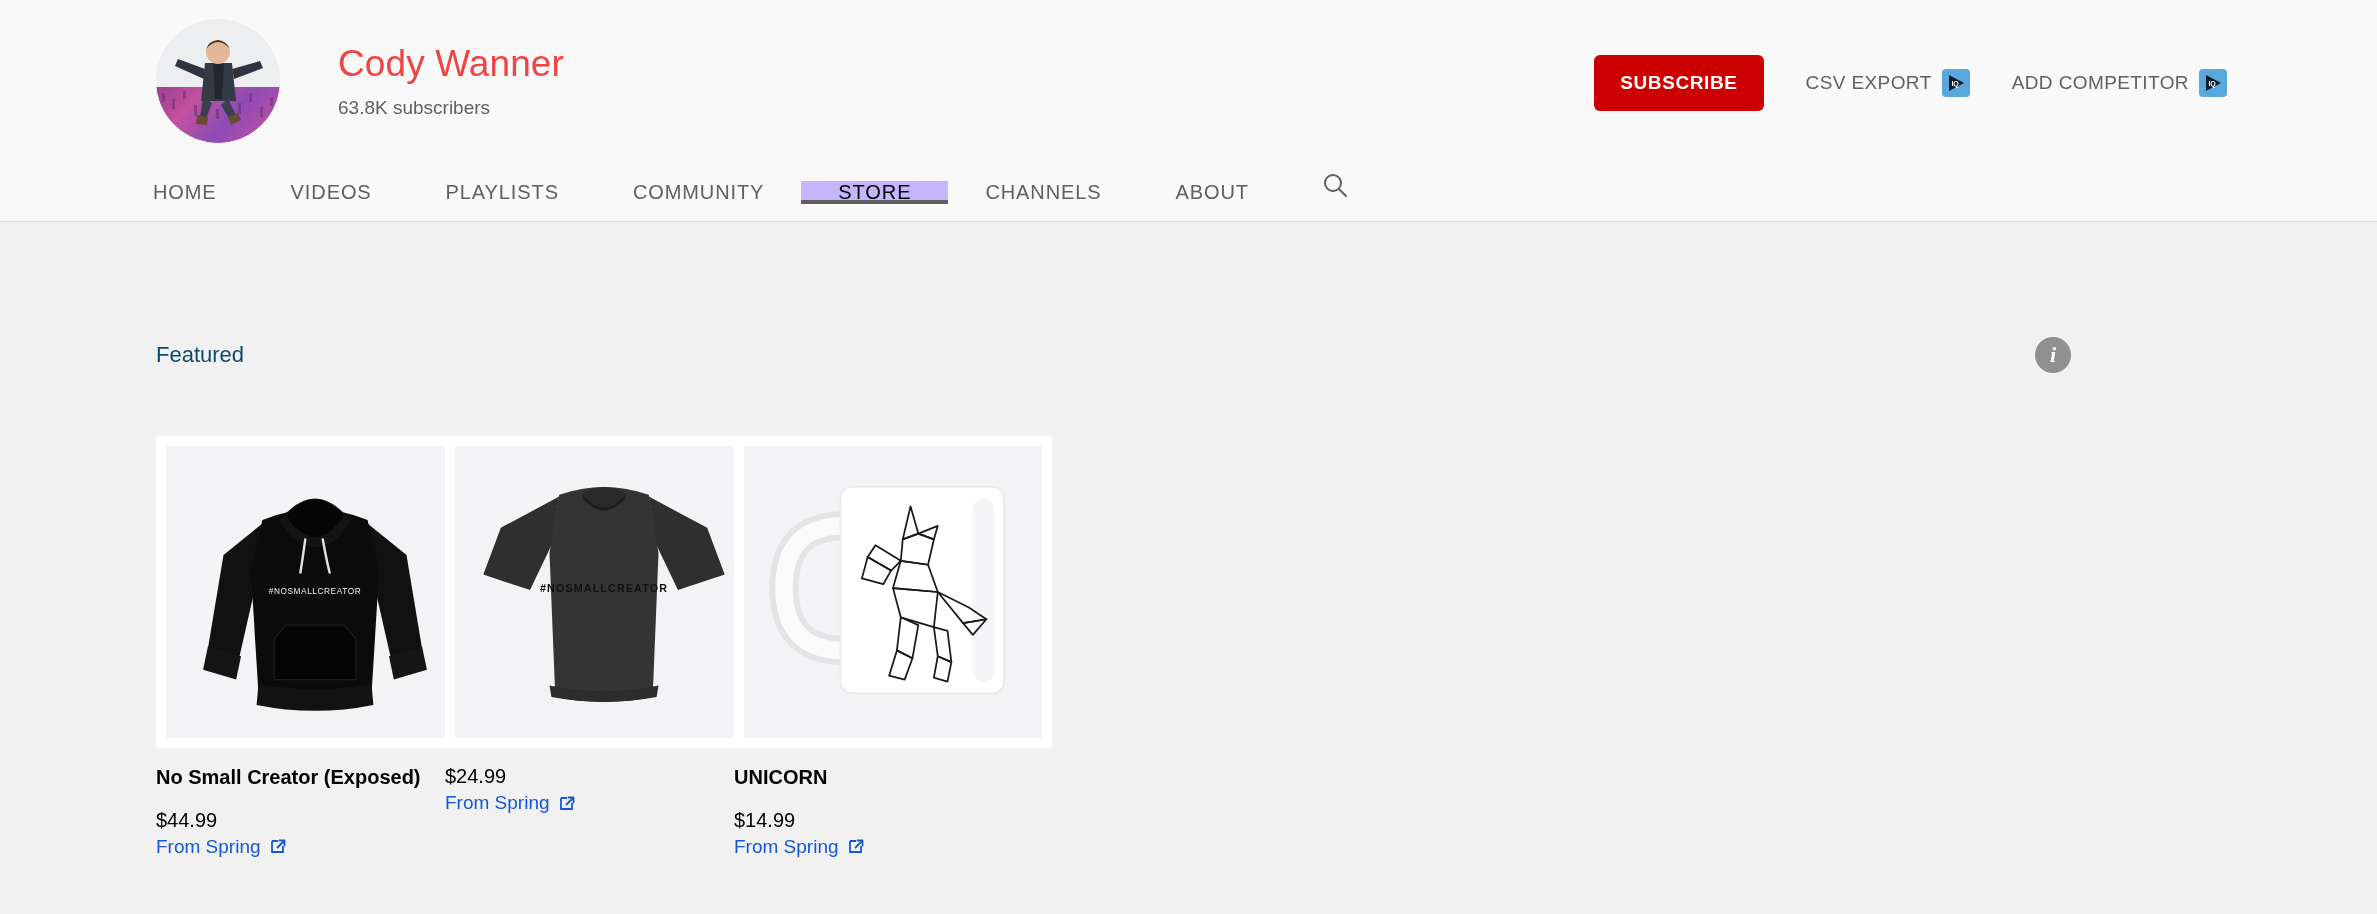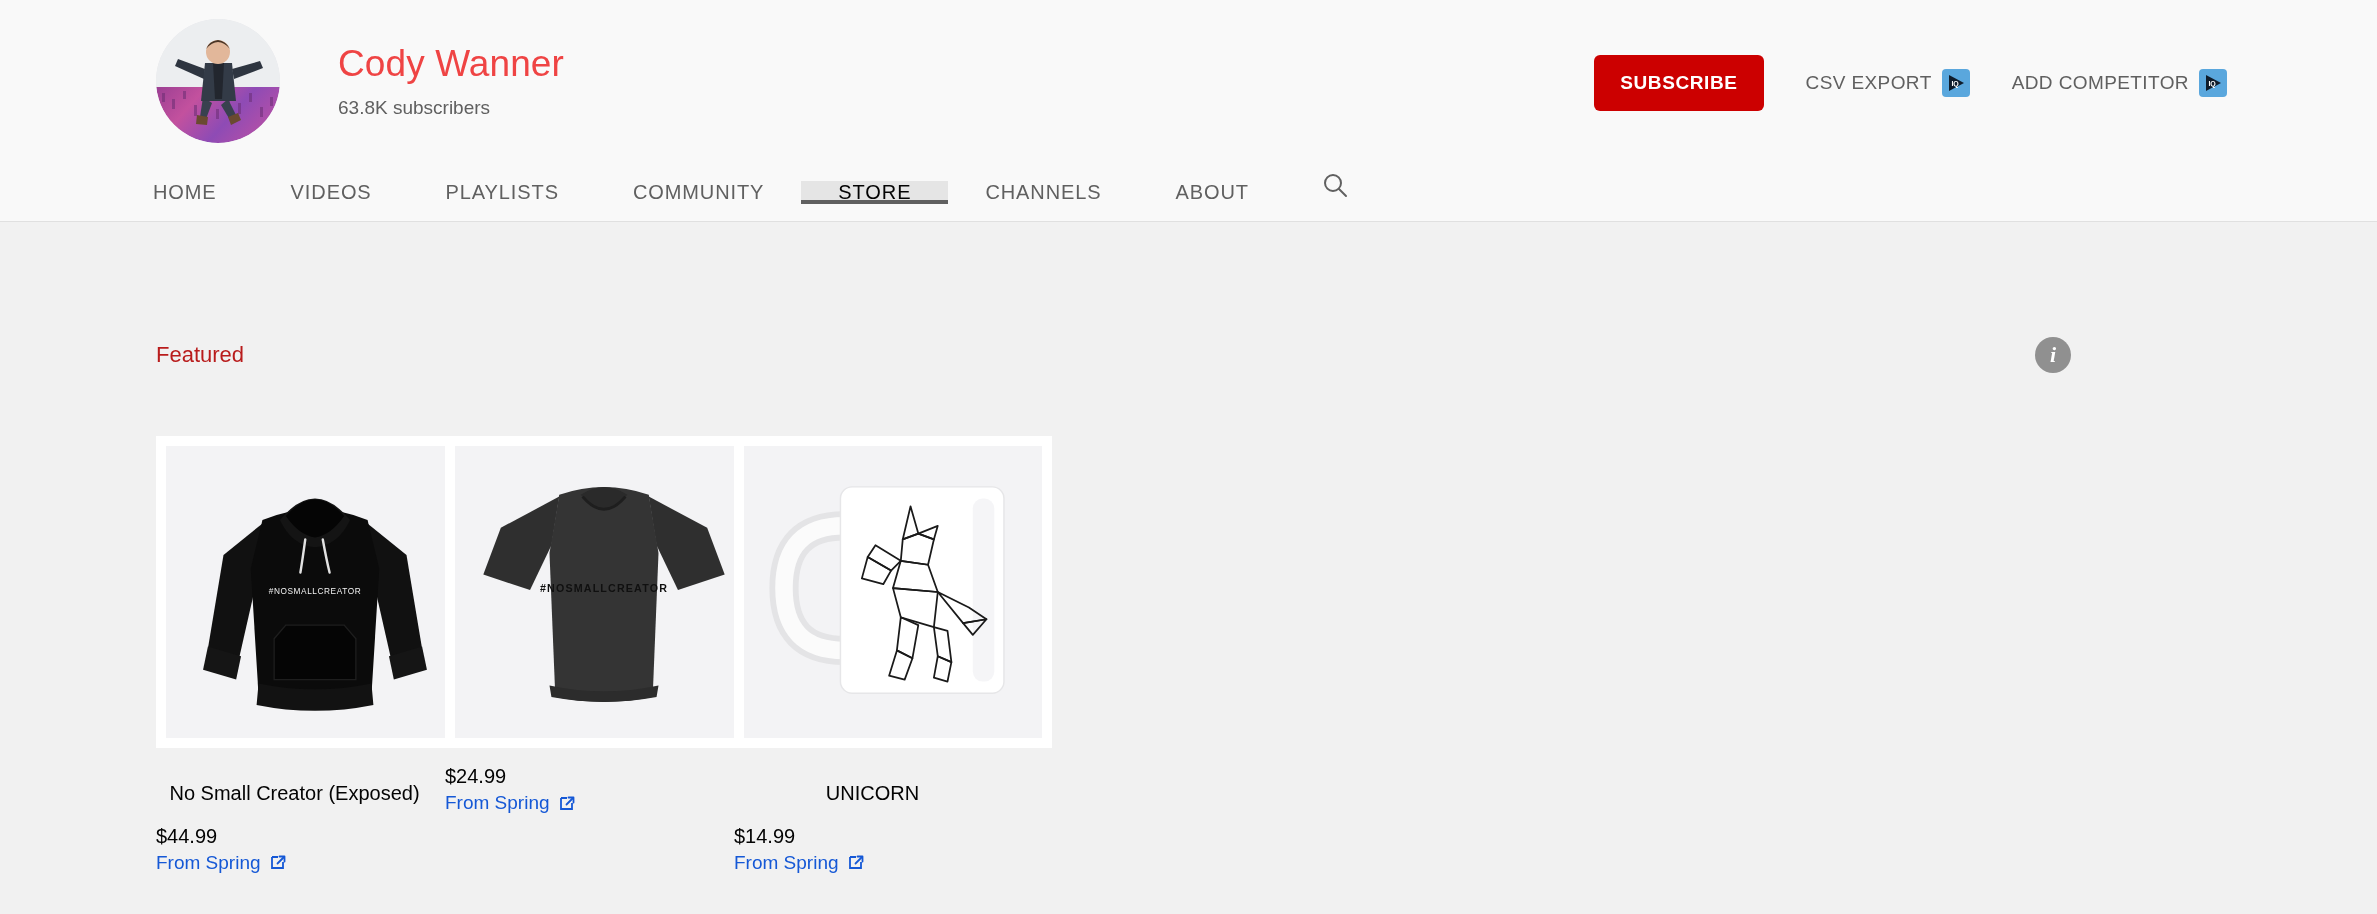--- a/index.html
+++ b/index.html
@@ -142,21 +142,21 @@
     color: #606060;
     text-transform: uppercase;
     cursor: pointer;
     position: relative;
     background: transparent;
     border: none;
     font-family: inherit;
   }
 
   .tab.active {
-    background: #e5e5e5;
+    background: #c4b5fd;
     color: #030303;
     font-weight: 500;
   }
 
   .tab.active::after {
     content: "";
     position: absolute;
     left: 0;
     right: 0;
     bottom: 0;
@@ -182,21 +182,21 @@
     display: flex;
     align-items: center;
     justify-content: space-between;
     padding-top: 115px;
     padding-right: 306px;
   }
 
   .section-title {
     font-size: 22px;
     font-weight: 400;
-    color: #b91c1c;
+    color: #0c4a6e;
   }
 
   .info-icon {
     width: 36px;
     height: 36px;
     border-radius: 50%;
     background: #909090;
     color: #ffffff;
     display: flex;
     align-items: center;
@@ -240,23 +240,22 @@
     align-items: center;
     justify-content: center;
     overflow: hidden;
   }
   .product-thumb-inner svg { display: block; width: 100%; height: 100%; }
 
   .product-title {
     font-size: 20px;
     line-height: 1.38;
     color: #030303;
-    margin-top: 32px;
-    font-weight: 400;
-    text-align: center;
+    margin-top: 16px;
+    font-weight: 700;
   }
 
   .product-price {
     font-size: 20px;
     color: #030303;
     margin-top: 17px;
     font-weight: 400;
   }
 
   .product-source {

